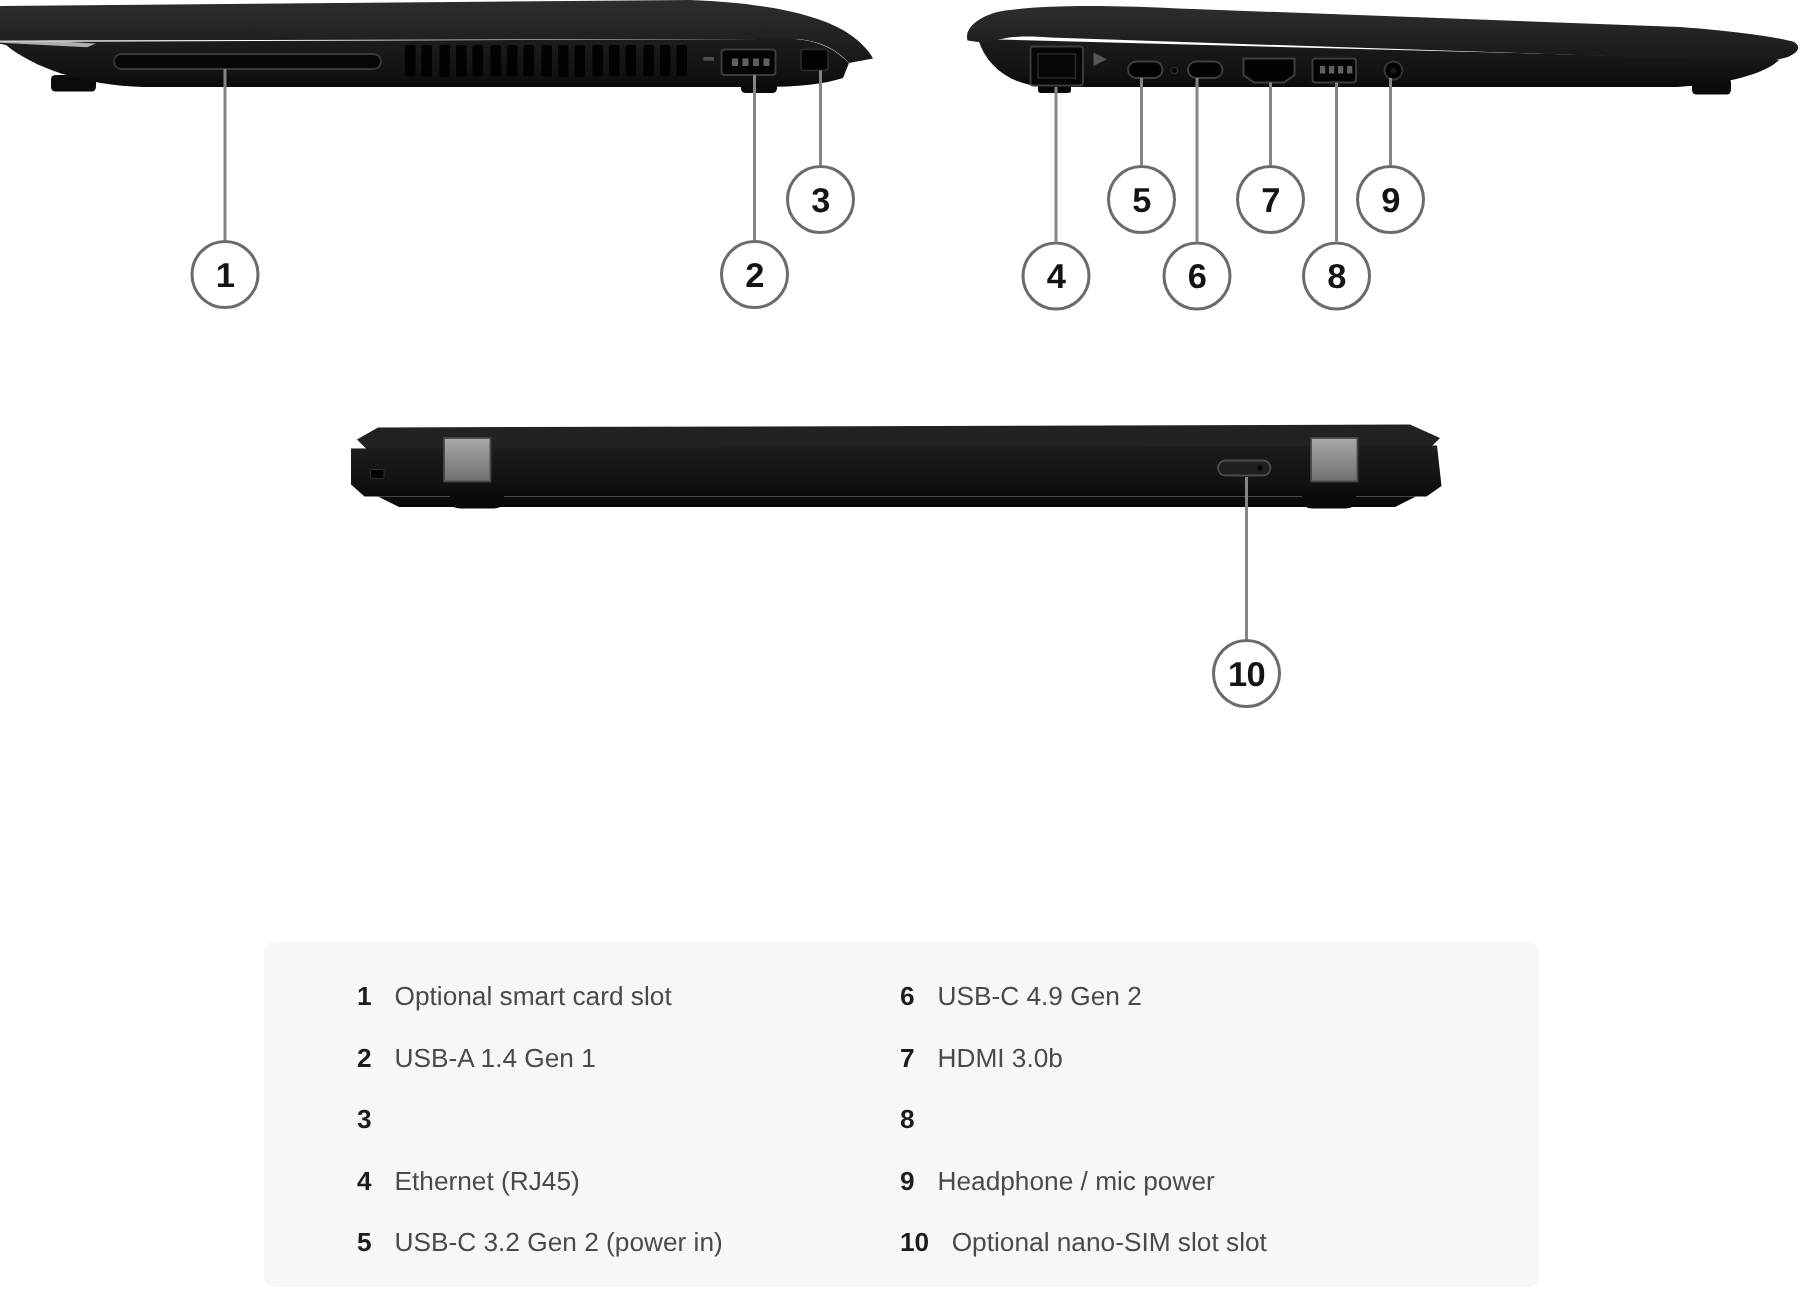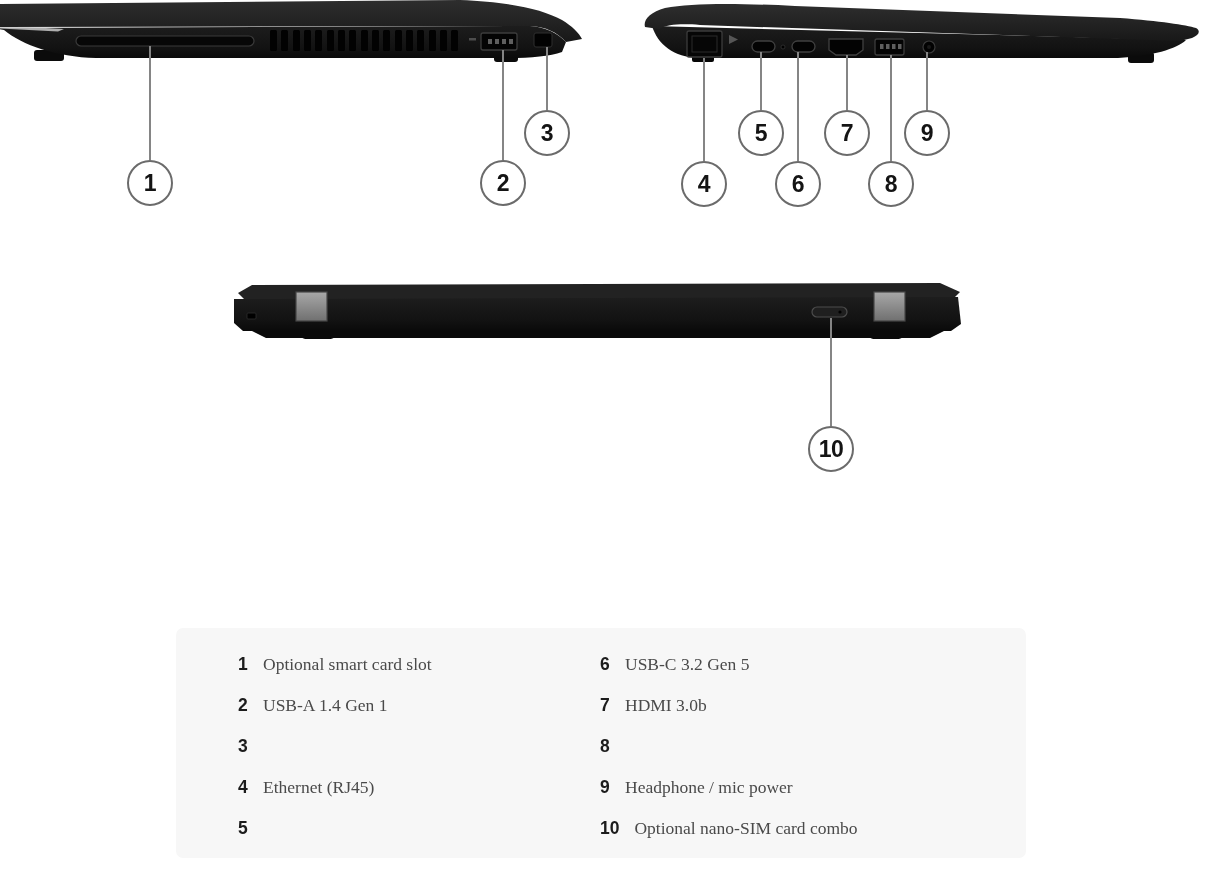--- a/index.html
+++ b/index.html
@@ -15,21 +15,21 @@
   }
   #legend-panel{
     position:absolute;left:176px;top:628px;width:850px;height:230px;
     background:#f7f7f7;border-radius:7px;
   }
   .legend-col{position:absolute;top:16px;}
   #legend-col-1{left:62px;}
   #legend-col-2{left:424px;}
   .legend-row{height:41px;display:flex;align-items:center;font-size:17.5px;}
   .legend-num{font-weight:bold;color:#1c1c1c;margin-right:15px;min-width:10px;}
-  .legend-label{color:#4a4a4a;font-family:Liberation Serif, serif;}
+  .legend-label{color:#4a4a4a;}
 </style>
 </head>
 <body>
 
 <div id="stage">
 
   <svg id="laptop-svg" width="1208" height="871" viewBox="0 0 1208 871">
     <defs>
       <linearGradient id="hingeGrad" x1="0" y1="0" x2="0" y2="1">
         <stop offset="0" stop-color="#a8a8a8"></stop>
@@ -180,38 +180,39 @@
       </div>
       <div class="legend-row">
         <span class="legend-num">3</span>
       </div>
       <div class="legend-row">
         <span class="legend-num">4</span>
         <span class="legend-label">Ethernet (RJ45)</span>
       </div>
       <div class="legend-row">
         <span class="legend-num">5</span>
+        <span class="legend-label">USB-C 3.2 Gen 2 (power in)</span>
       </div>
     </div>
     <div class="legend-col" id="legend-col-2">
       <div class="legend-row">
         <span class="legend-num">6</span>
-        <span class="legend-label">USB-C 3.2 Gen 5</span>
+        <span class="legend-label">USB-C 4.9 Gen 2</span>
       </div>
       <div class="legend-row">
         <span class="legend-num">7</span>
         <span class="legend-label">HDMI 3.0b</span>
       </div>
       <div class="legend-row">
         <span class="legend-num">8</span>
       </div>
       <div class="legend-row">
         <span class="legend-num">9</span>
         <span class="legend-label">Headphone / mic power</span>
       </div>
       <div class="legend-row">
         <span class="legend-num">10</span>
-        <span class="legend-label">Optional nano-SIM card combo</span>
+        <span class="legend-label">Optional nano-SIM slot slot</span>
       </div>
     </div>
   </div>
 
 </div>
 
 </body></html>

